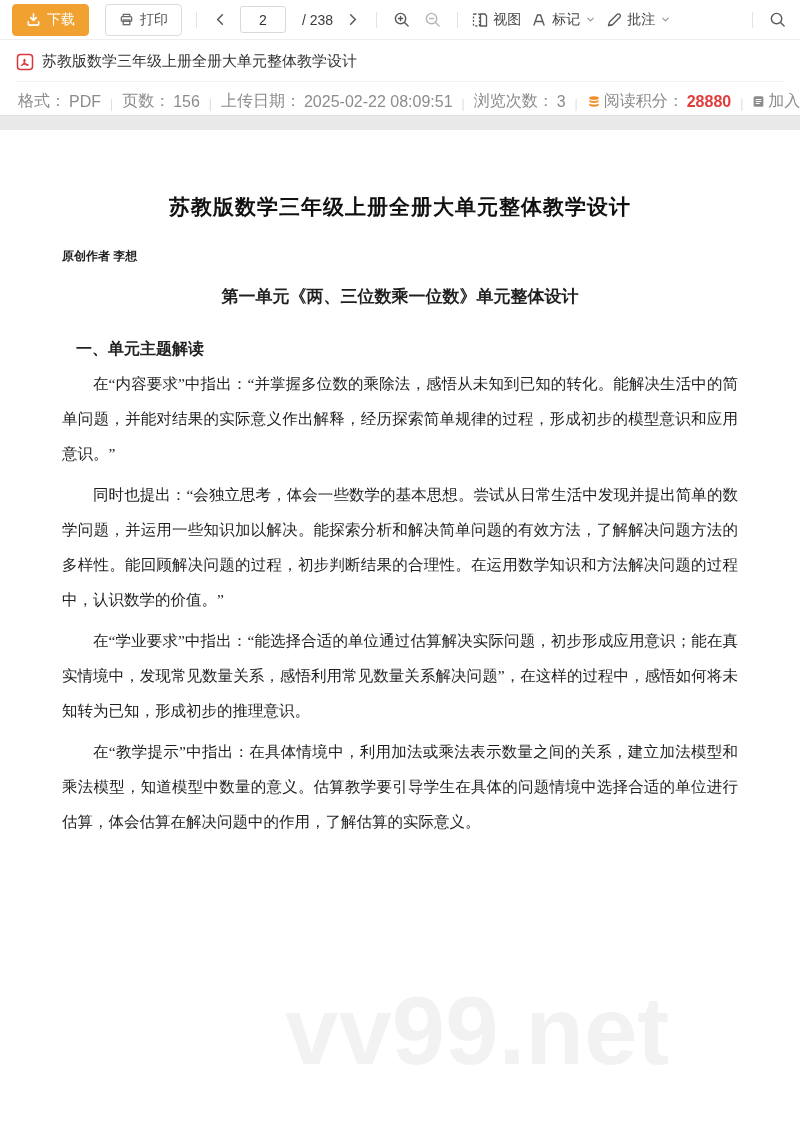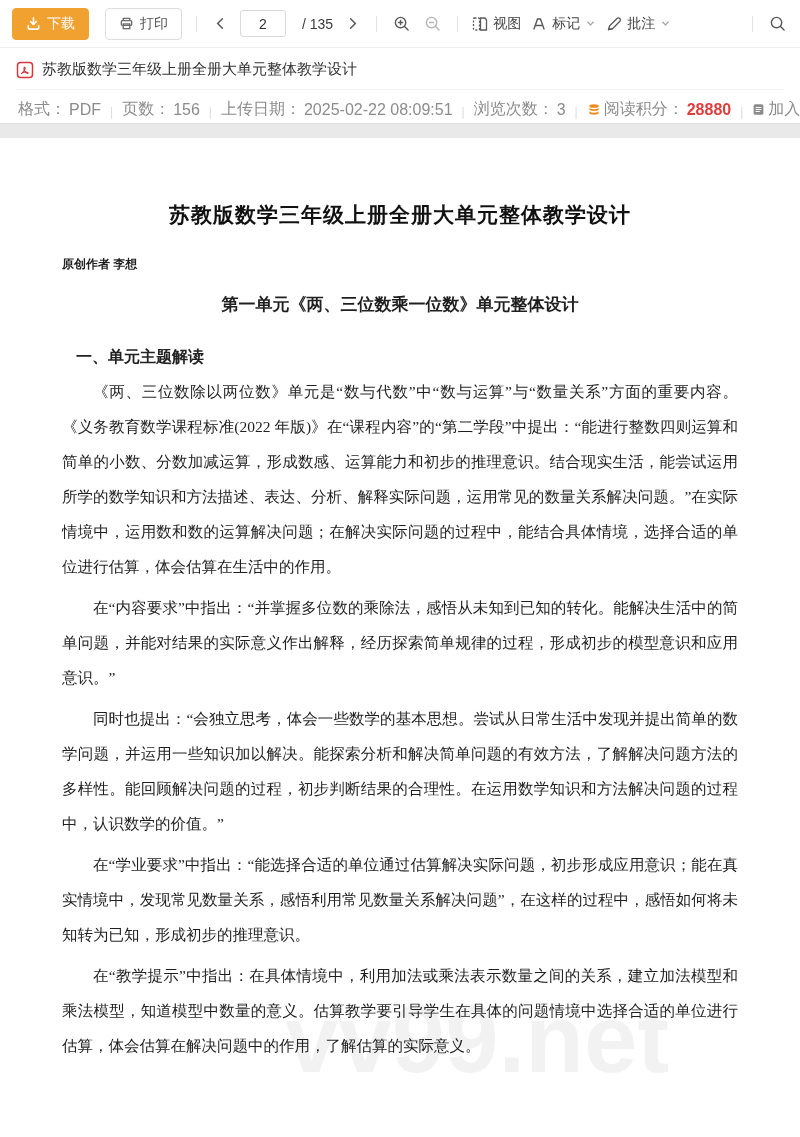--- a/index.html
+++ b/index.html
@@ -1,20 +1,20 @@
 <!DOCTYPE html>
 <html><head>
 <meta charset="utf-8">
 <style>
   * { margin:0; padding:0; box-sizing:border-box; }
   html,body { width:800px; height:1137px; overflow:hidden; background:#fff;
               font-family:"Liberation Sans", sans-serif; }
 
   
-  .toolbar { height:48px; background:#fff; display:flex; align-items:center;
+  .toolbar { height:40px; background:#fff; display:flex; align-items:center;
              padding:0 12px; gap:10px; border-bottom:1px solid #eee; }
   .btn { display:inline-flex; align-items:center; gap:6px; border-radius:4px;
          font-size:14px; padding:6px 13px; cursor:pointer; white-space:nowrap; }
   .btn-primary { background:#f0a130; color:#fff; border:1px solid #f0a130; }
   .btn-plain { background:#fff; color:#555; border:1px solid #dcdcdc; margin-left:6px; }
   .tb-sep { width:1px; height:16px; background:#e3e3e3; margin:0 4px; }
   .tb-ico { display:inline-flex; align-items:center; justify-content:center;
             color:#595959; cursor:pointer; padding:2px; }
   .tb-ico.dim { color:#b5b5b5; }
   .page-input { width:46px; height:27px; border:1px solid #d9d9d9; border-radius:3px;
@@ -84,21 +84,21 @@
   </div>
 
   <div class="tb-sep"></div>
 
   <span class="tb-ico">
     <svg width="15" height="15" viewBox="0 0 16 16" fill="none" stroke="currentColor" stroke-width="1.6" stroke-linecap="round">
         <path d="M10 3L5 8l5 5"></path>
       </svg>
   </span>
   <input class="page-input" value="2" style="">
-  <span class="page-total">/ 135</span>
+  <span class="page-total">/ 238</span>
   <span class="tb-ico">
     <svg width="15" height="15" viewBox="0 0 16 16" fill="none" stroke="currentColor" stroke-width="1.6" stroke-linecap="round">
         <path d="M6 3l5 5-5 5"></path>
       </svg>
   </span>
 
   <div class="tb-sep"></div>
 
   <span class="tb-ico">
     <svg width="17" height="17" viewBox="0 0 18 18" fill="none" stroke="currentColor" stroke-width="1.5" stroke-linecap="round">
@@ -227,19 +227,18 @@
 
 <div class="page">
   <div class="watermark">vv99.net</div>
 
   <div class="p-title">苏教版数学三年级上册全册大单元整体教学设计</div>
   <div class="p-author">原创作者 李想</div>
   <div class="p-unit">第一单元《两、三位数乘一位数》单元整体设计</div>
 
   <div class="h1">一、单元主题解读</div>
 
-  <p class="body">《两、三位数除以两位数》单元是“数与代数”中“数与运算”与“数量关系”方面的重要内容。《义务教育数学课程标准(2022 年版)》在“课程内容”的“第二学段”中提出：“能进行整数四则运算和简单的小数、分数加减运算，形成数感、运算能力和初步的推理意识。结合现实生活，能尝试运用所学的数学知识和方法描述、表达、分析、解释实际问题，运用常见的数量关系解决问题。”在实际情境中，运用数和数的运算解决问题；在解决实际问题的过程中，能结合具体情境，选择合适的单位进行估算，体会估算在生活中的作用。</p>
   <p class="body">在“内容要求”中指出：“并掌握多位数的乘除法，感悟从未知到已知的转化。能解决生活中的简单问题，并能对结果的实际意义作出解释，经历探索简单规律的过程，形成初步的模型意识和应用意识。”</p>
   <p class="body">同时也提出：“会独立思考，体会一些数学的基本思想。尝试从日常生活中发现并提出简单的数学问题，并运用一些知识加以解决。能探索分析和解决简单问题的有效方法，了解解决问题方法的多样性。能回顾解决问题的过程，初步判断结果的合理性。在运用数学知识和方法解决问题的过程中，认识数学的价值。”</p>
   <p class="body">在“学业要求”中指出：“能选择合适的单位通过估算解决实际问题，初步形成应用意识；能在真实情境中，发现常见数量关系，感悟利用常见数量关系解决问题”，在这样的过程中，感悟如何将未知转为已知，形成初步的推理意识。</p>
   <p class="body">在“教学提示”中指出：在具体情境中，利用加法或乘法表示数量之间的关系，建立加法模型和乘法模型，知道模型中数量的意义。估算教学要引导学生在具体的问题情境中选择合适的单位进行估算，体会估算在解决问题中的作用，了解估算的实际意义。</p>
 
 </div>
 
 </body></html>

